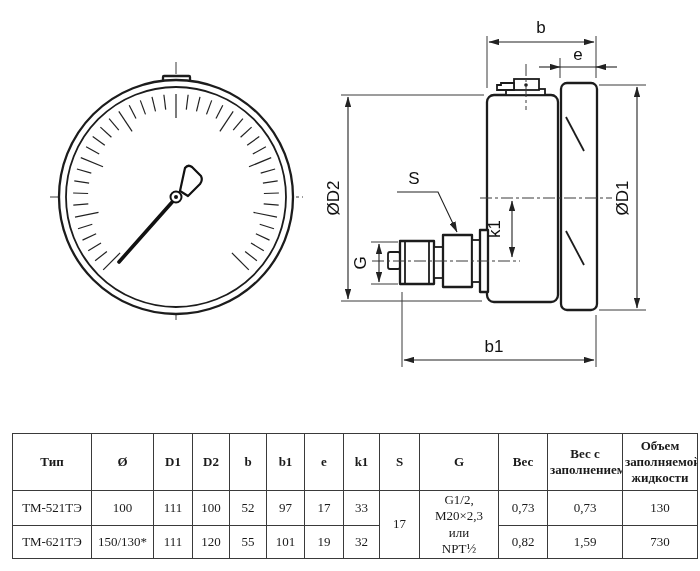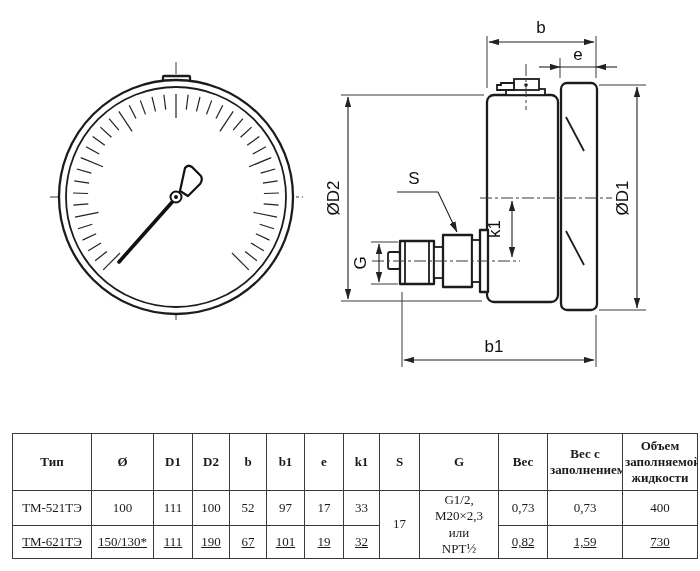--- a/index.html
+++ b/index.html
@@ -17,21 +17,21 @@
   
   table[data-name="spec-table"]{position:absolute;left:12px;top:433px;width:685px;height:125px;
       border-collapse:collapse;table-layout:fixed;background:#fff;
       font-family:"Liberation Serif",serif;color:#1a1a1a;}
   table[data-name="spec-table"] td,table[data-name="spec-table"] th{
       border:1px solid #3a3a3a;text-align:center;vertical-align:middle;padding:0 2px;
       font-size:13px;line-height:1.25;overflow:hidden;}
   table[data-name="spec-table"] th{font-weight:bold;}
   th.small{font-size:10px;font-weight:bold;line-height:1.3;}
   td.multiline{white-space:pre-line;font-size:11px;line-height:1.25;}
-  tr.hdr{height:57px;} tr.r1{height:35px;font-family:Liberation Serif, serif;} tr.r2{height:33px;text-decoration:underline;}
+  tr.hdr{height:57px;} tr.r1{height:35px;font-family:Liberation Serif, serif;} tr.r2{height:33px;}
 </style>
 </head>
 <body>
 
 <div class="canvas" data-name="page">
 
   <svg data-name="technical-drawing" width="700" height="430" viewBox="0 0 700 430">
     <defs>
       <marker id="arr" viewBox="0 0 10 6" refX="9.5" refY="3" markerWidth="11" markerHeight="6.6" markerUnits="userSpaceOnUse" orient="auto-start-reverse">
         <path d="M0,0 L10,3 L0,6 Z" fill="#222"></path>
@@ -202,28 +202,28 @@
       <td data-name="cell-b1">97</td>
       <td data-name="cell-e">17</td>
       <td data-name="cell-k1">33</td>
       <td rowspan="2" data-name="cell-s-merged">17</td>
       <td rowspan="2" class="multiline" data-name="cell-g-merged">G1/2,
 M20×2,3
 или
 NPT½</td>
       <td data-name="cell-weight">0,73</td>
       <td data-name="cell-weight-filled">0,73</td>
-      <td data-name="cell-volume">400</td>
+      <td data-name="cell-volume">130</td>
     </tr>
     <tr class="r2" data-name="table-row">
       <td data-name="cell-type">ТМ-621ТЭ</td>
       <td data-name="cell-diameter">150/130*</td>
       <td data-name="cell-d1">111</td>
-      <td data-name="cell-d2">190</td>
-      <td data-name="cell-b">67</td>
+      <td data-name="cell-d2">120</td>
+      <td data-name="cell-b">55</td>
       <td data-name="cell-b1">101</td>
       <td data-name="cell-e">19</td>
       <td data-name="cell-k1">32</td>
       <td data-name="cell-weight">0,82</td>
       <td data-name="cell-weight-filled">1,59</td>
       <td data-name="cell-volume">730</td>
     </tr>
   </tbody>
     </table>
 </div>

